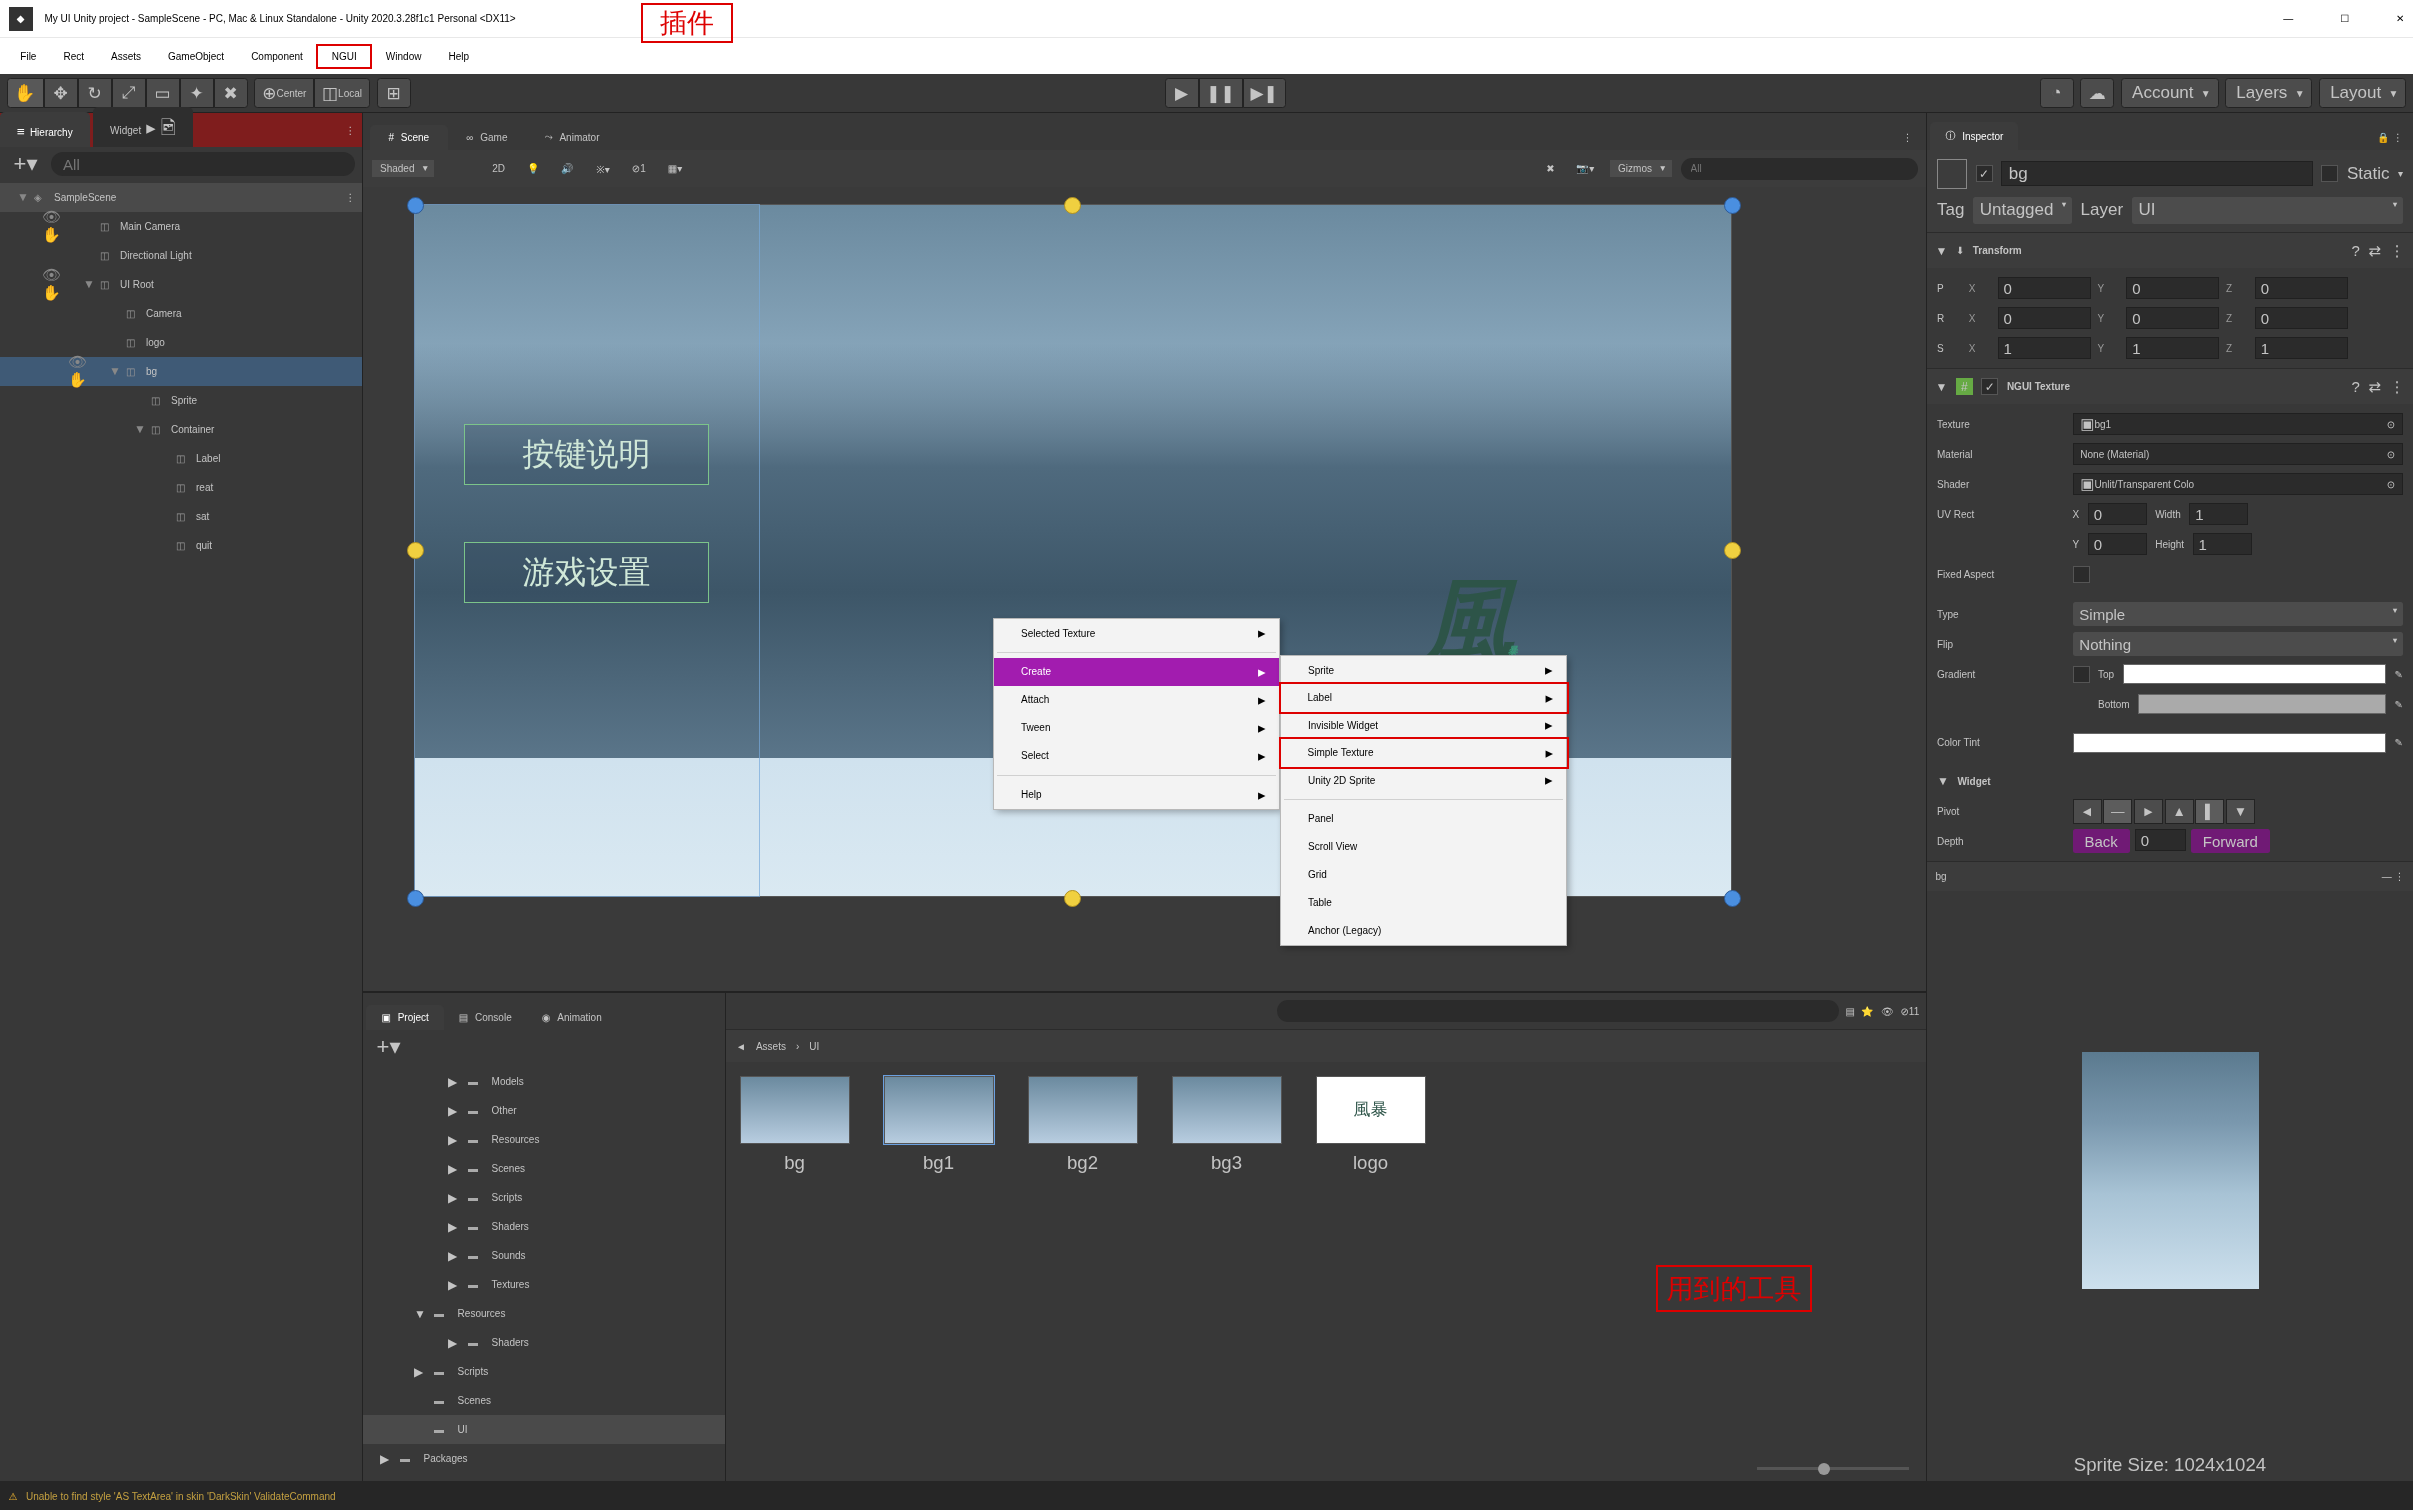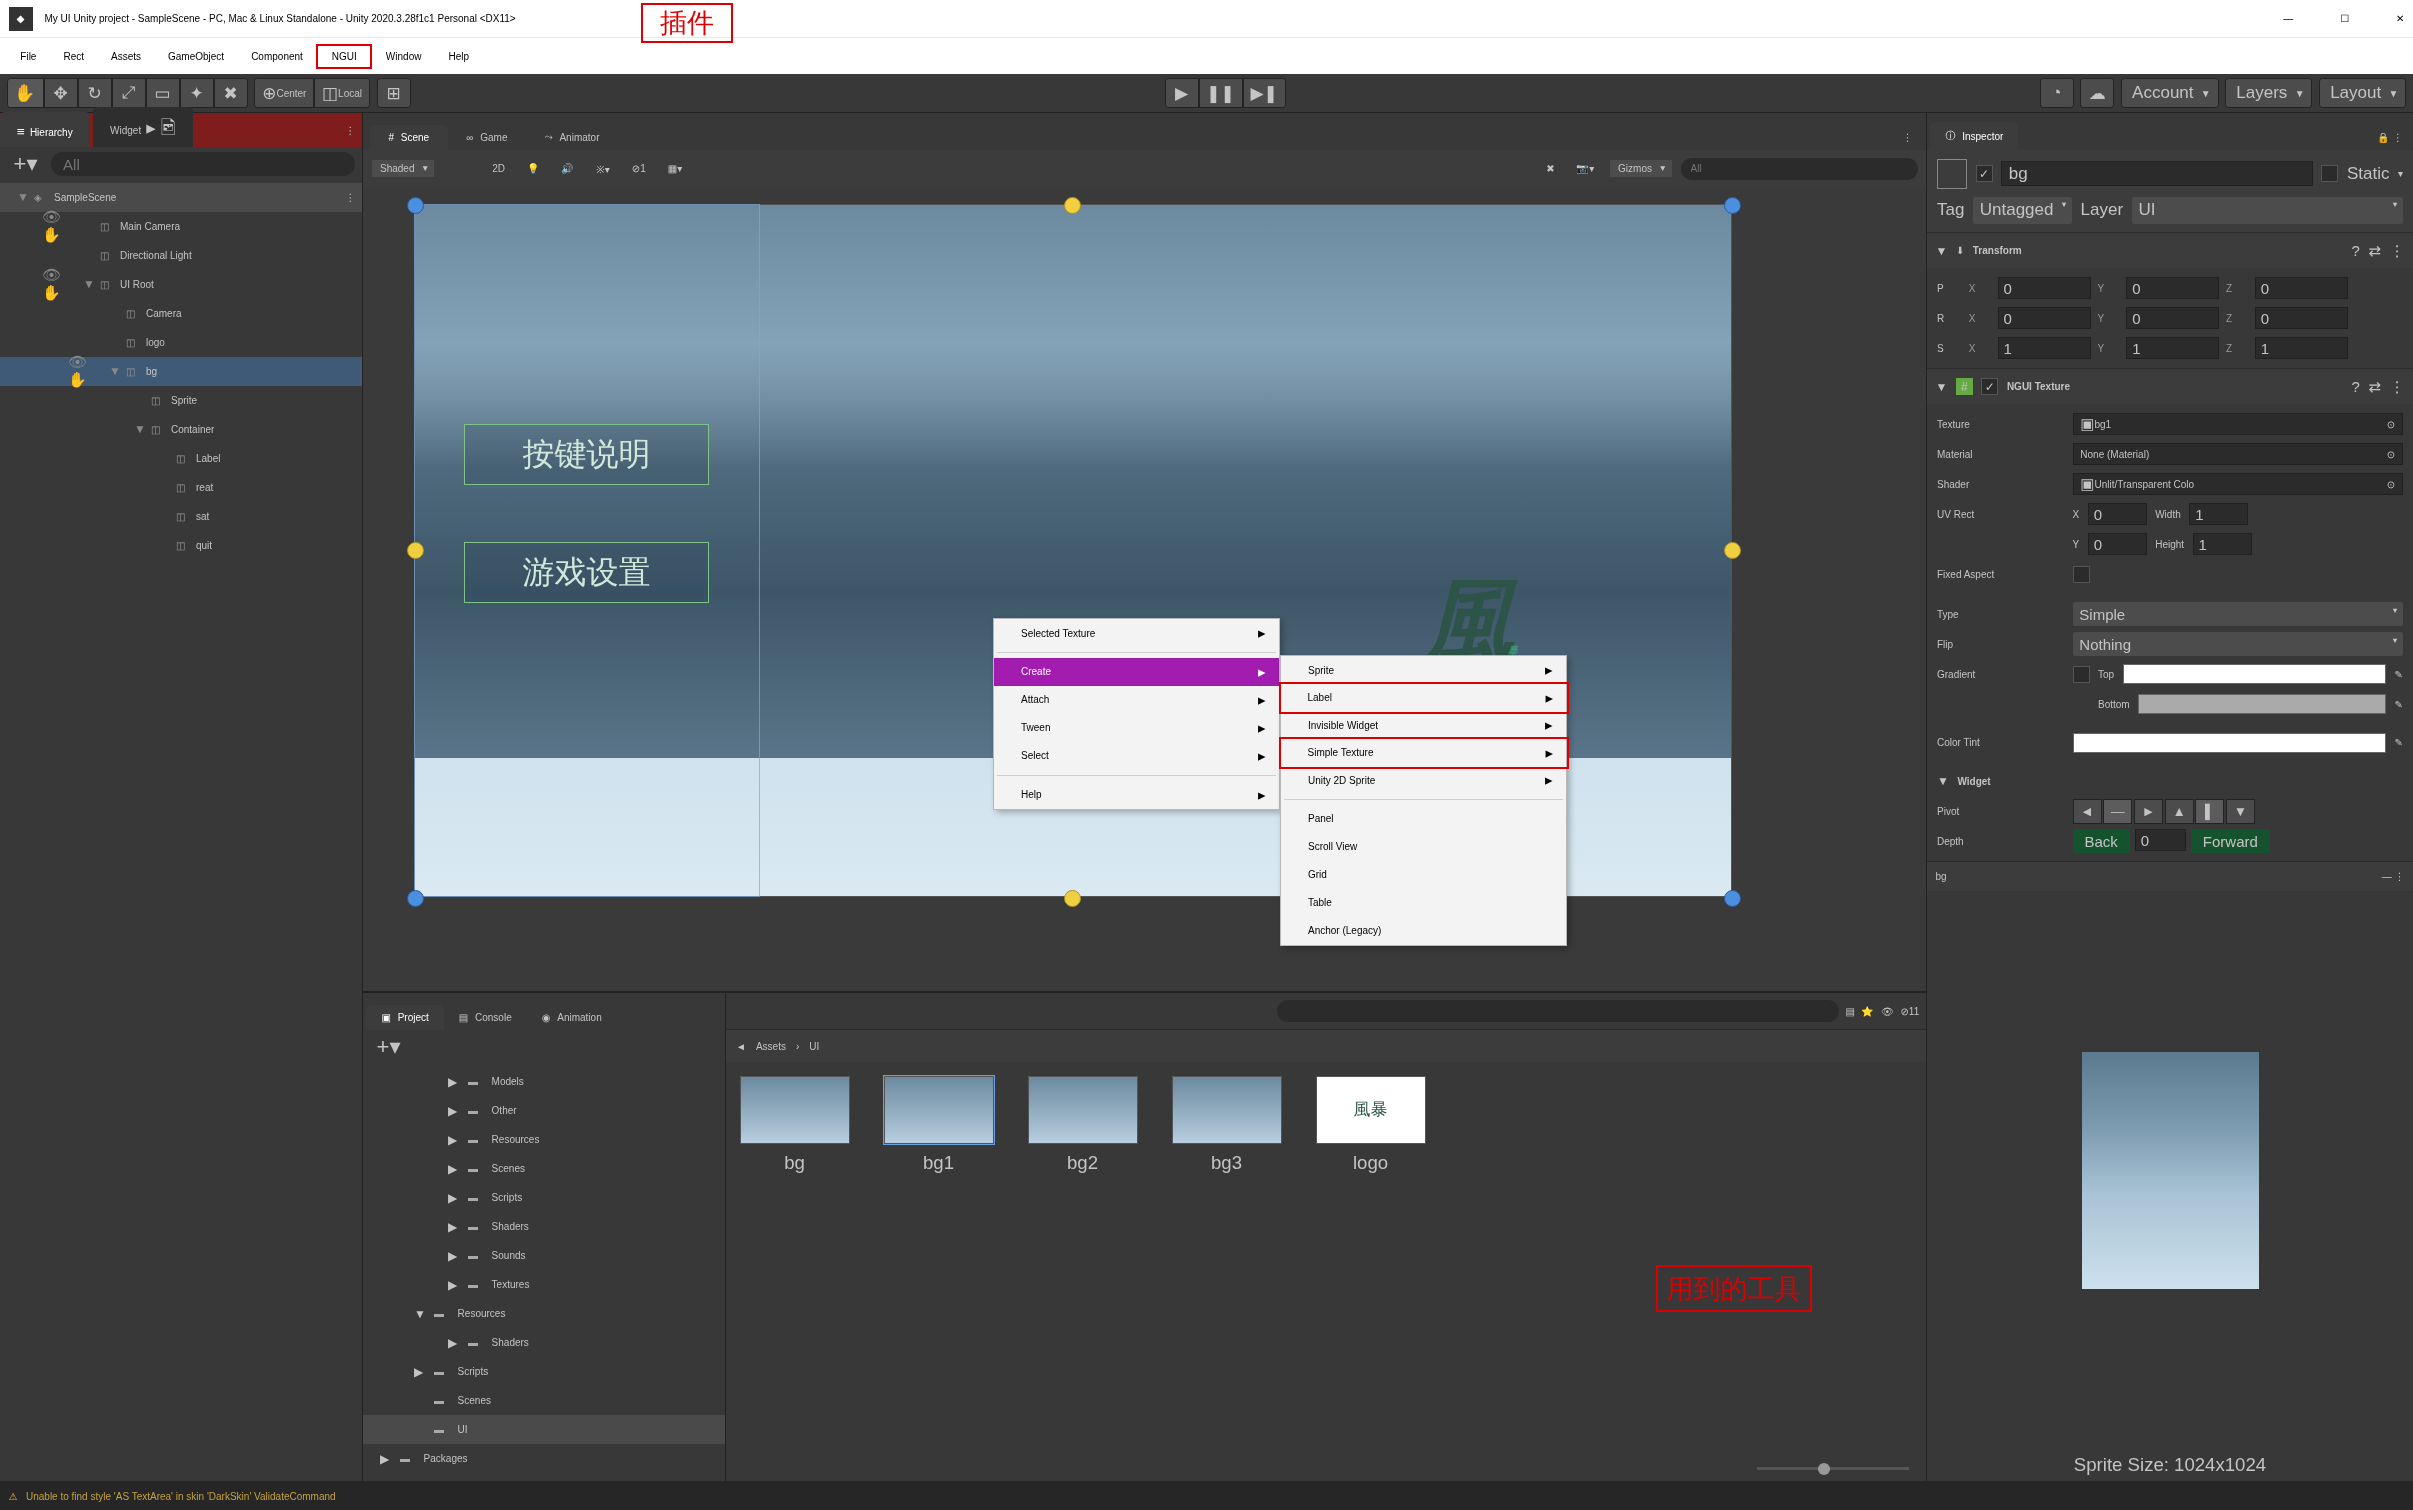--- a/index.html
+++ b/index.html
@@ -107,21 +107,21 @@
 .prow2 .plbl2{width:127px}
 .prow2 .val{flex:1;background:#2b2b2b;border:0.8px solid #202020;height:22px;padding:0 6.8px;display:flex;align-items:center;font-size:15px}
 .prow2 .dd{flex:1;background:#4c4c4c;padding:3.4px 18.6px 3.4px 6.8px;border-radius:2.5px;position:relative;font-size:15px}
 .prow2 .dd::after{content:"▼";position:absolute;right:4.2px;font-size:7.6px}
 .prow2 input{background:#2b2b2b;border:0.8px solid #202020;height:22px;padding:0 5px;color:#c4c4c4;font-size:15px}
 .colorbox{flex:1;height:20px;background:#fff;border:0.8px solid #666}
 .pivot{display:flex;gap:1.7px}
 .pivot .pb{width:29px;height:25px;background:#4c4c4c;border:0.8px solid #232323;display:flex;align-items:center;justify-content:center;font-size:13.5px}
 .pivot .pb.sel{background:#5c5c5c}
 .depth{display:flex;gap:5px}
-.depth .db{background:#14532d;padding:3.4px 12px;border-radius:2.5px;font-size:15px}
+.depth .db{background:#701a75;padding:3.4px 12px;border-radius:2.5px;font-size:15px}
 .depth input{width:51px}
 .preview{flex:1;display:flex;flex-direction:column;border-top:0.8px solid #2b2b2b}
 .preview .phdr{height:29px;display:flex;align-items:center;padding:0 8.5px;font-size:17px;background:#3c3c3c}
 .preview .pimg{flex:1;display:flex;align-items:center;justify-content:center}
 .preview .pimg .thumb{width:177px;height:237px;background:linear-gradient(180deg,#5b7a8f 0%,#7a98ae 30%,#a8c3d5 60%,#cde0ed)}
 .preview .pfoot{text-align:center;padding:5px;font-size:18.6px}
 .statusbar{height:30px;background:#262626;display:flex;align-items:center;padding:0 8.5px;font-size:18.6px;color:#c4a040}
 .statusbar .warn{color:#e8b030;margin-right:8.5px}
 .chk{width:17px;height:17px;background:#2b2b2b;border:0.8px solid #555;display:inline-flex;align-items:center;justify-content:center;font-size:12px}
 </style>

